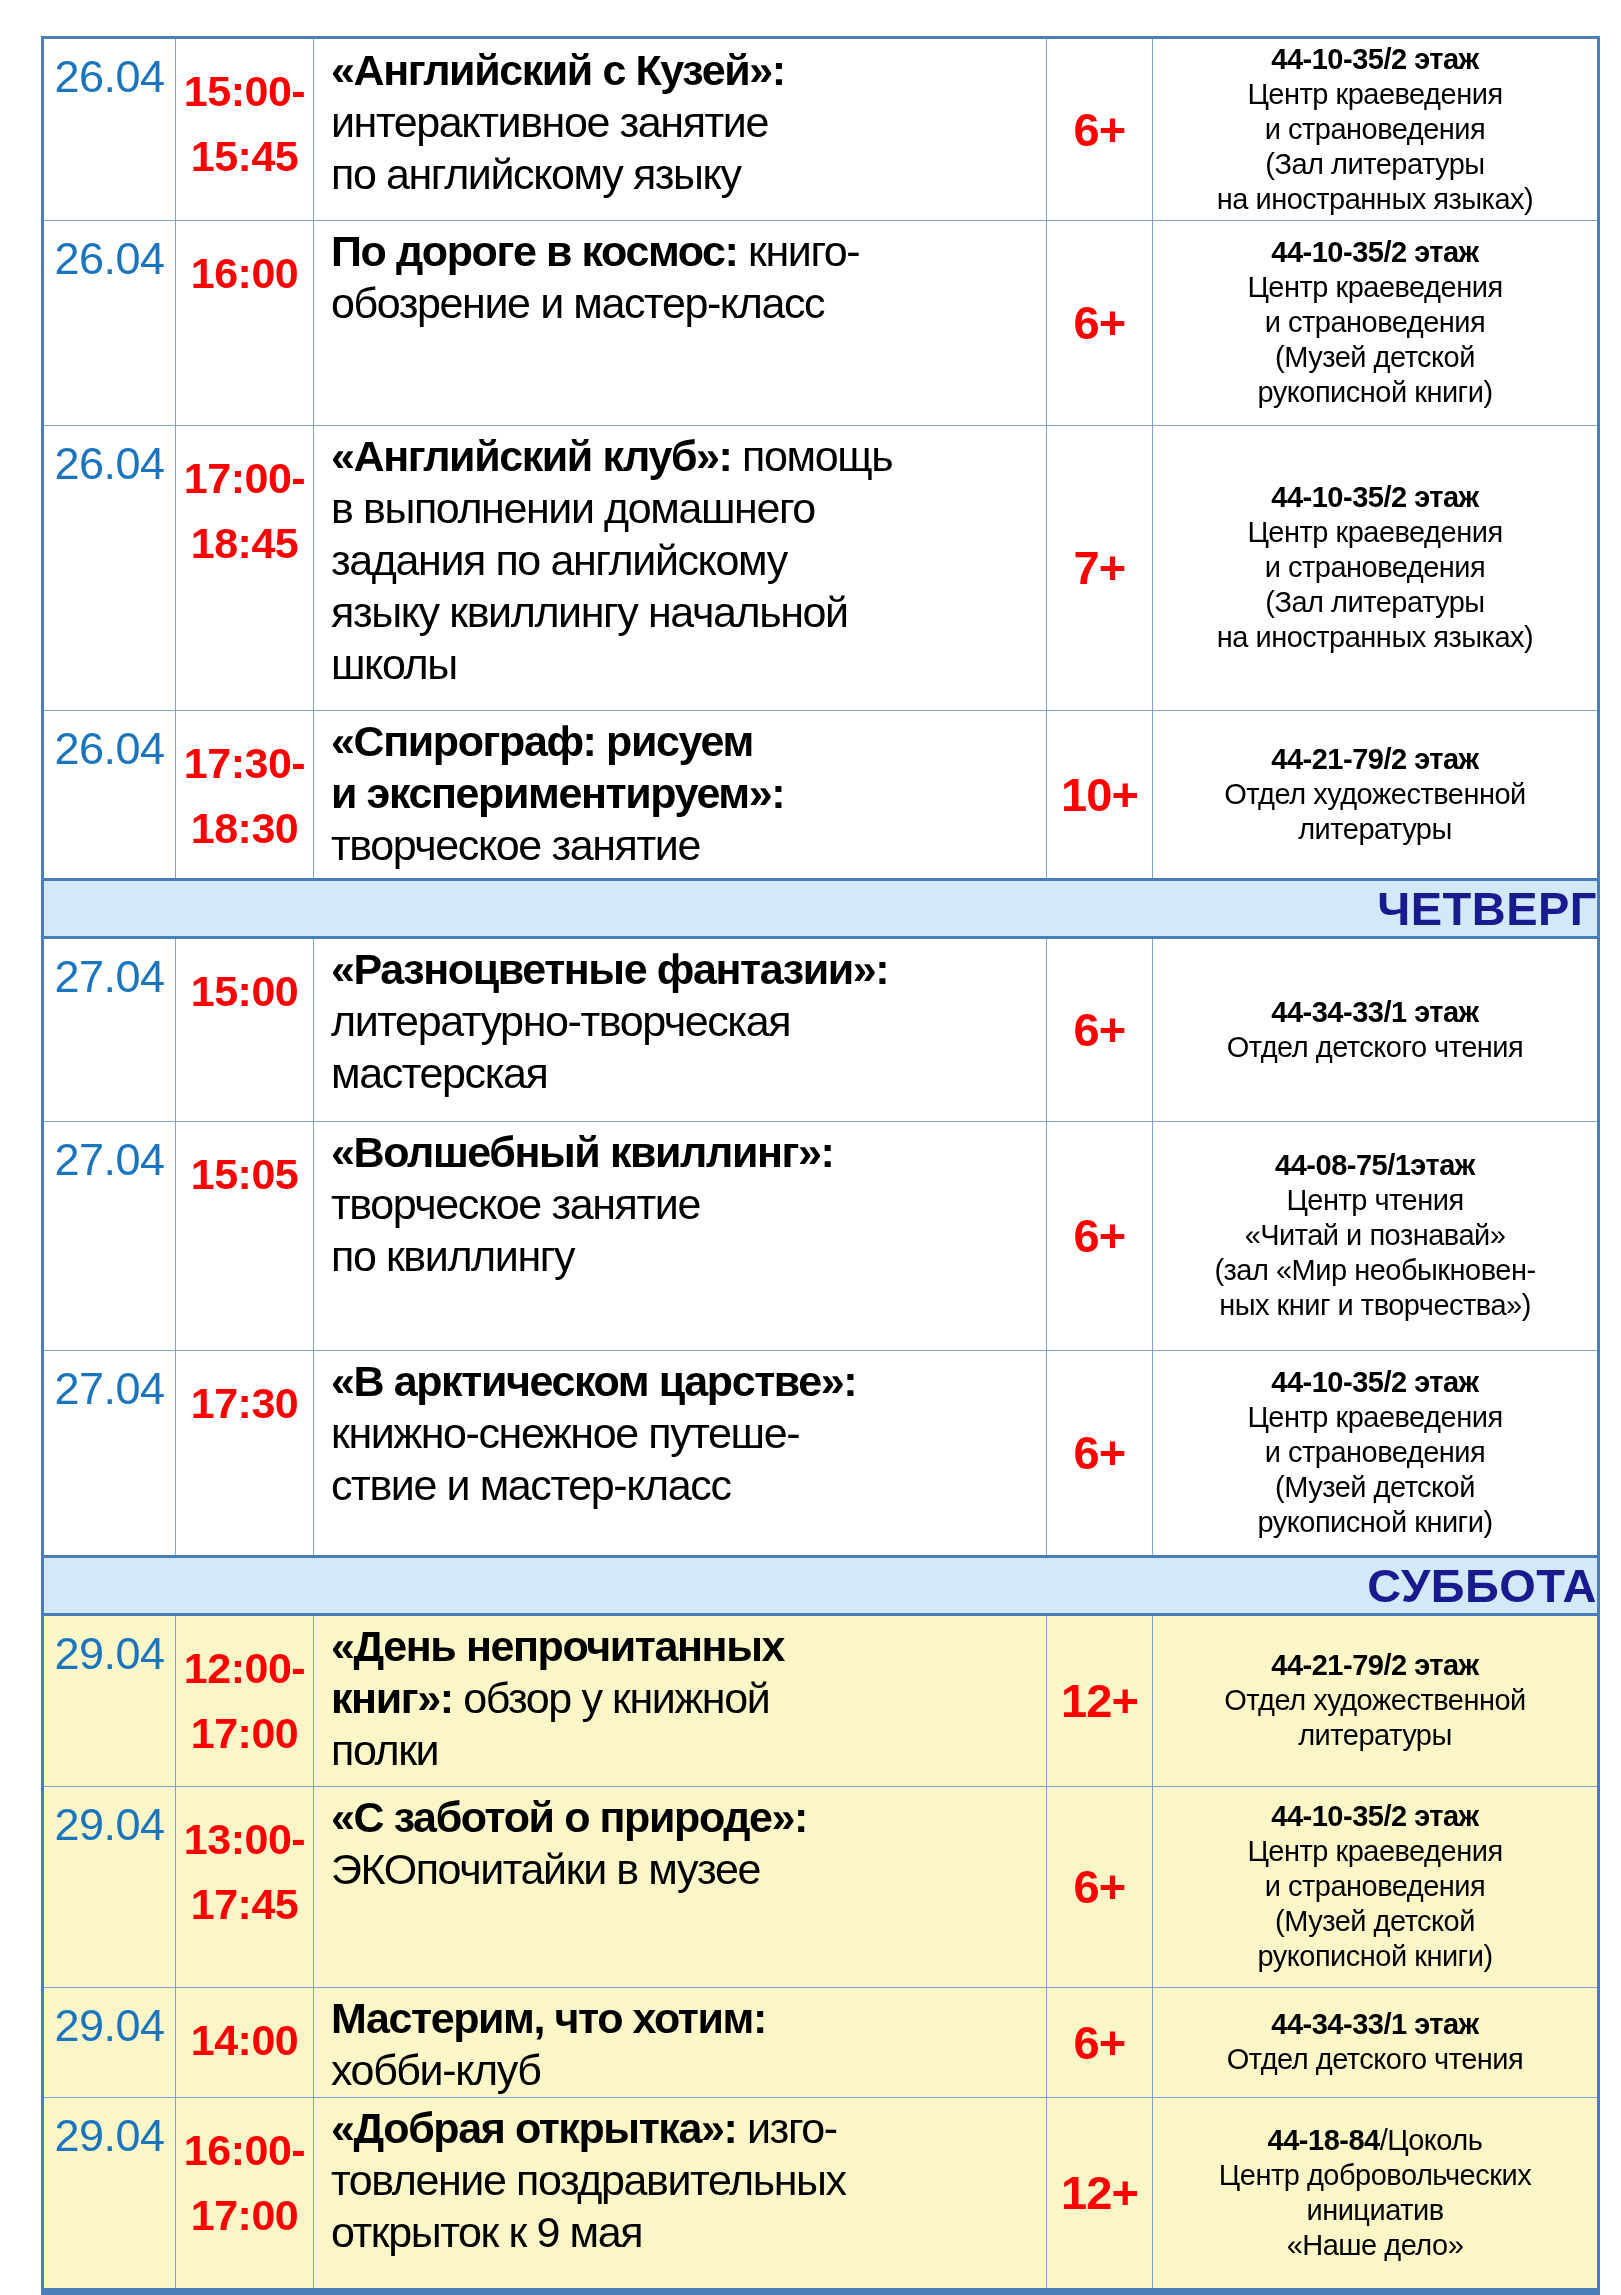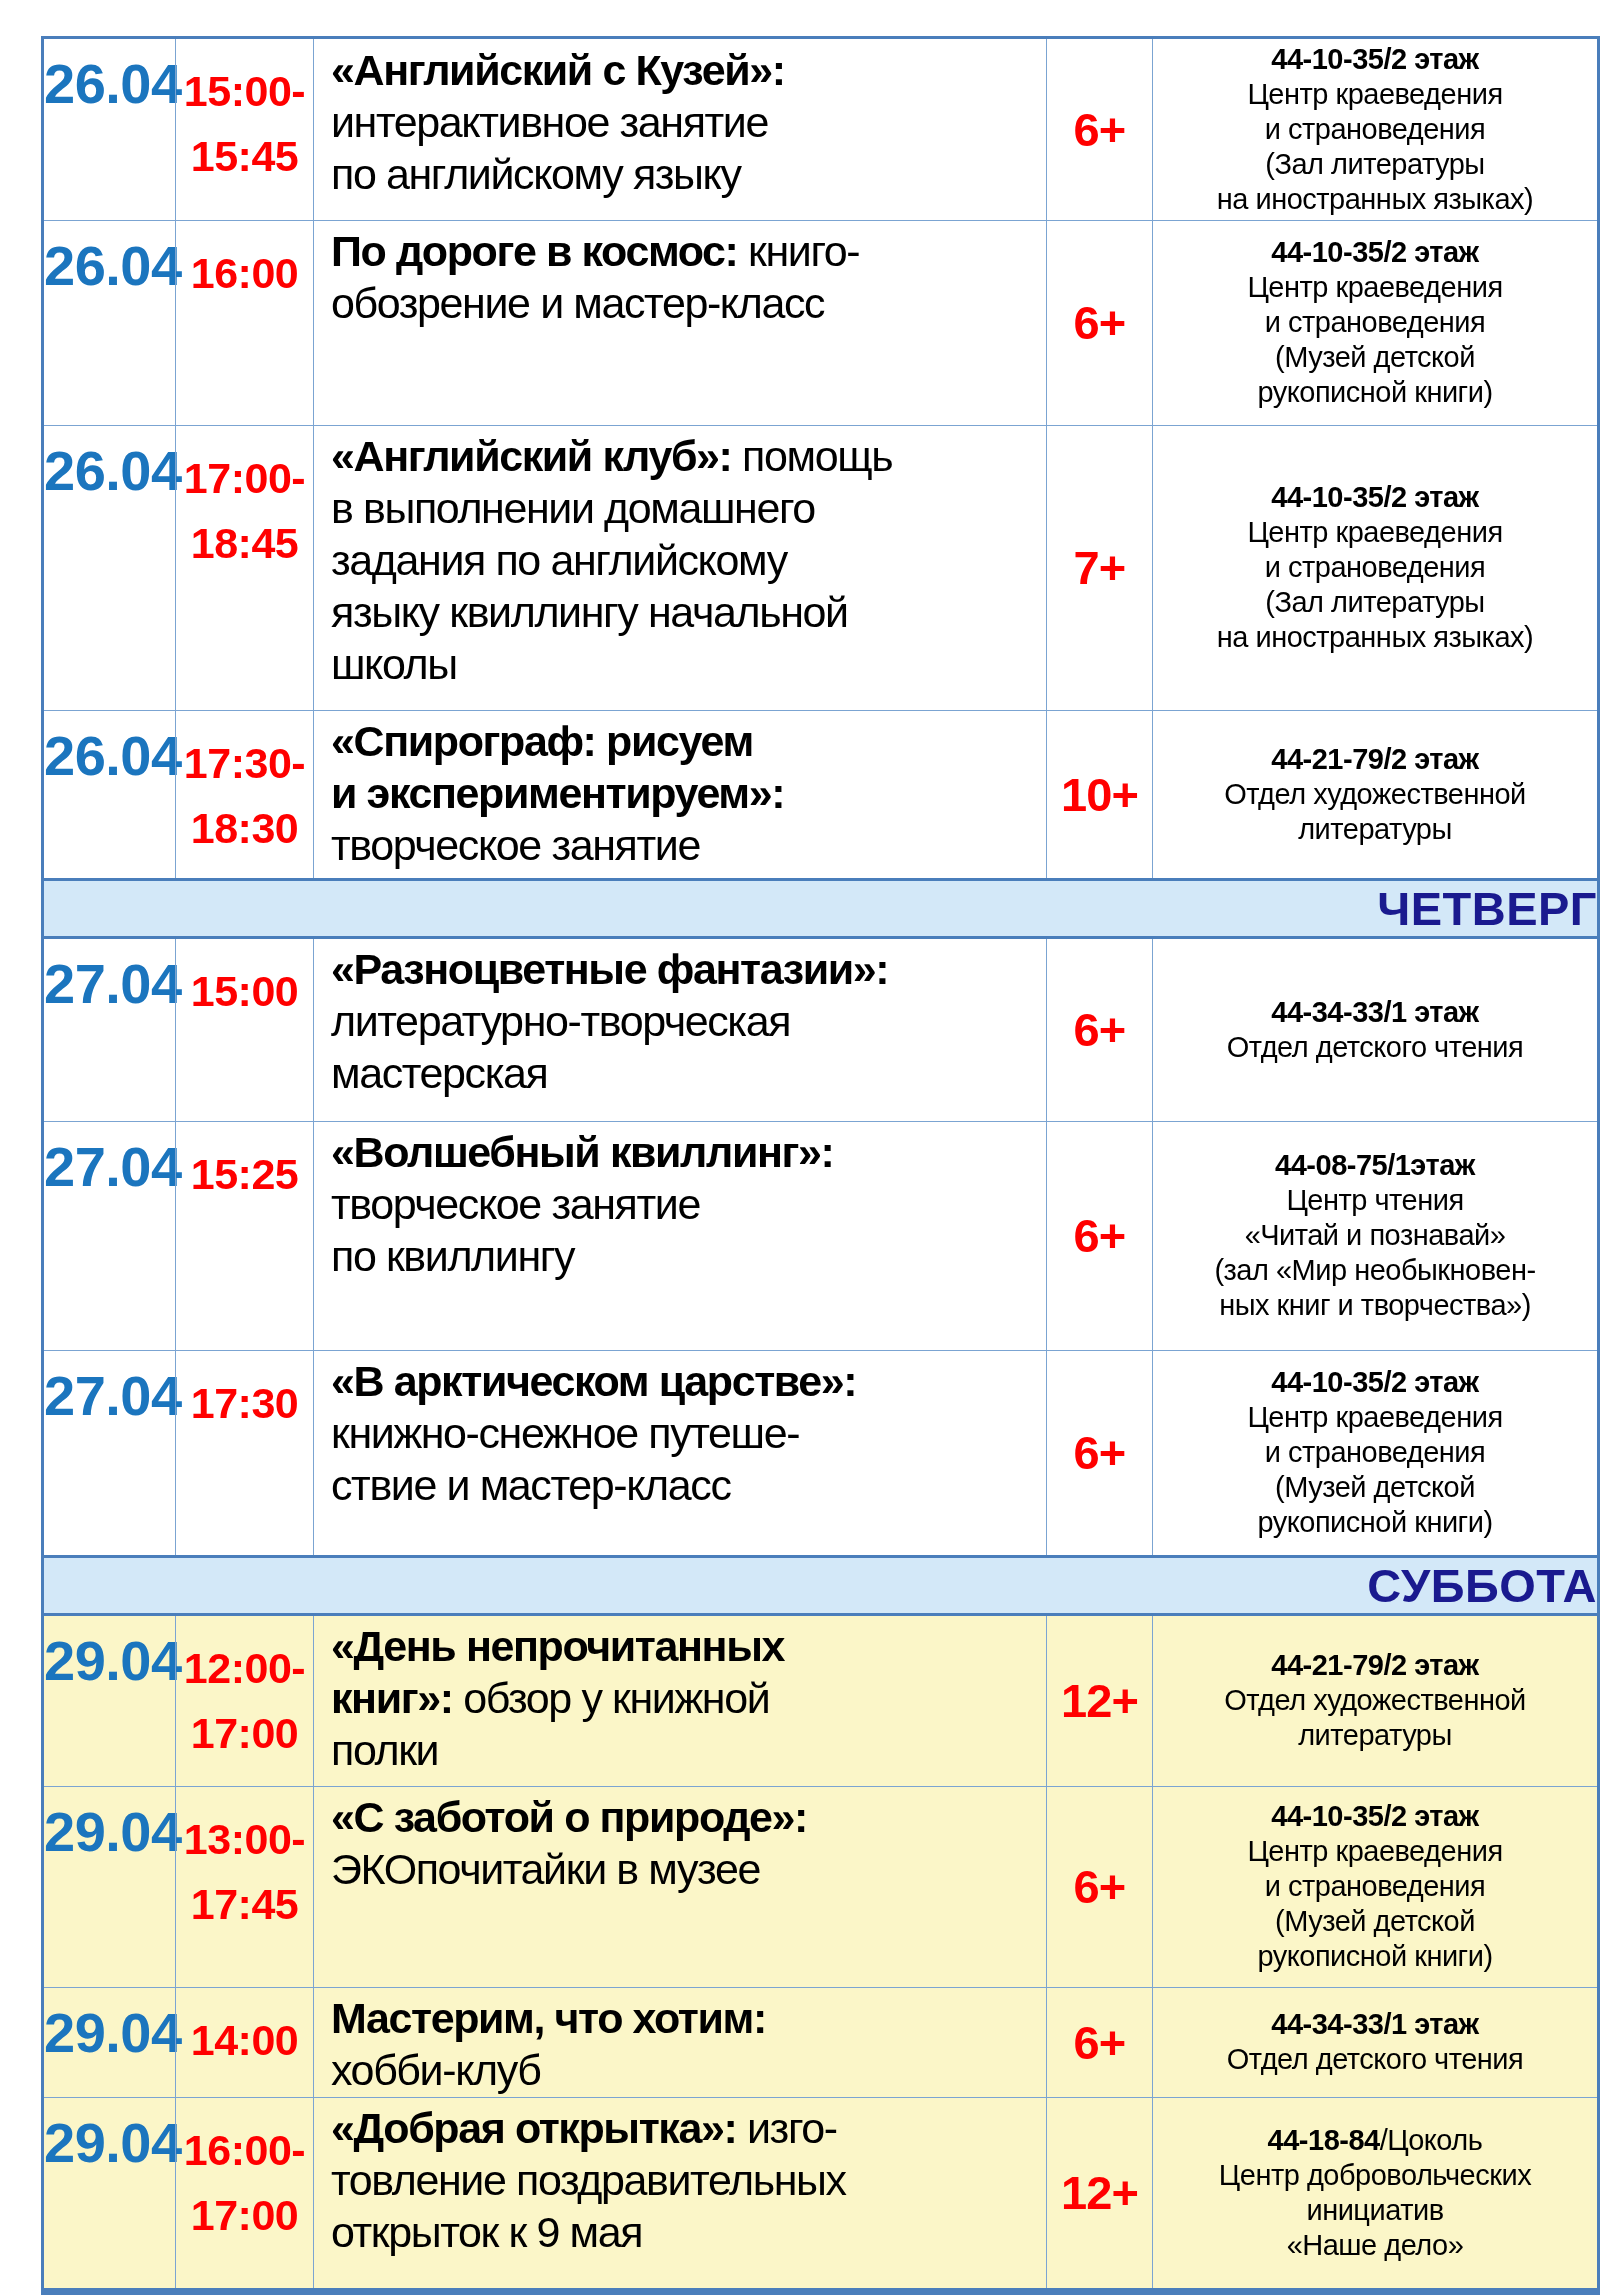--- a/index.html
+++ b/index.html
@@ -47,21 +47,21 @@
     color:var(--c-day);
   }
   .row.sat{background:var(--bg-sat);}
   .cell{
     box-sizing:border-box;
     min-width:0;
   }
   .cell + .cell{border-left:1.9px solid var(--b-thin);}
   .c-date{
     text-align:center;padding-top:12px;
-    font-size:56px;font-weight:bold;color:var(--c-date);
+    font-size:45px;font-weight:normal;color:var(--c-date);
     letter-spacing:-0.5px;
   }
   .c-time{
     text-align:center;padding-top:20px;
     font-size:43px;font-weight:bold;color:var(--c-red);
     line-height:65px;letter-spacing:-0.5px;
     white-space:pre;
   }
   .c-event{
     padding:4.7px 11.2px 0 17px;
@@ -167,21 +167,21 @@
           <div><span class="r">мастерская</span></div>
         </div>
         <div class="cell c-age">6+</div>
         <div class="cell c-loc">
           <div><span class="b">44-34-33/1 этаж</span></div>
           <div><span class="r">Отдел детского чтения</span></div>
         </div>
       </div>
       <div class="row" style="min-height: 229px;">
         <div class="cell c-date">27.04</div>
-        <div class="cell c-time"><div>15:25</div></div>
+        <div class="cell c-time"><div>15:05</div></div>
         <div class="cell c-event">
           <div><span class="b">«Волшебный квиллинг»:</span></div>
           <div><span class="r">творческое занятие</span></div>
           <div><span class="r">по квиллингу</span></div>
         </div>
         <div class="cell c-age">6+</div>
         <div class="cell c-loc">
           <div><span class="b">44-08-75/1этаж</span></div>
           <div><span class="r">Центр чтения</span></div>
           <div><span class="r">«Читай и познавай»</span></div>

